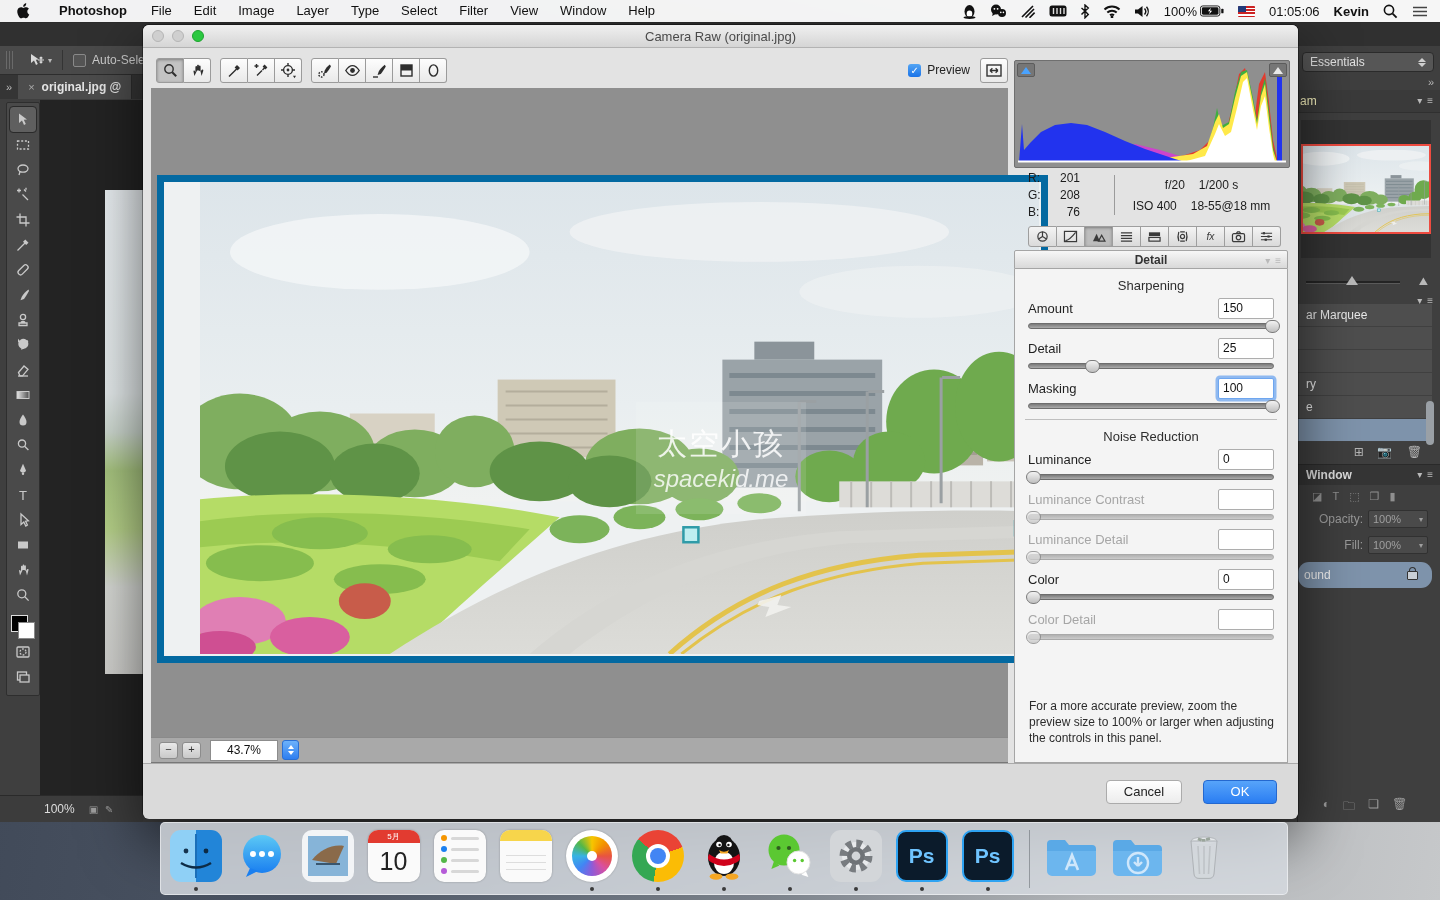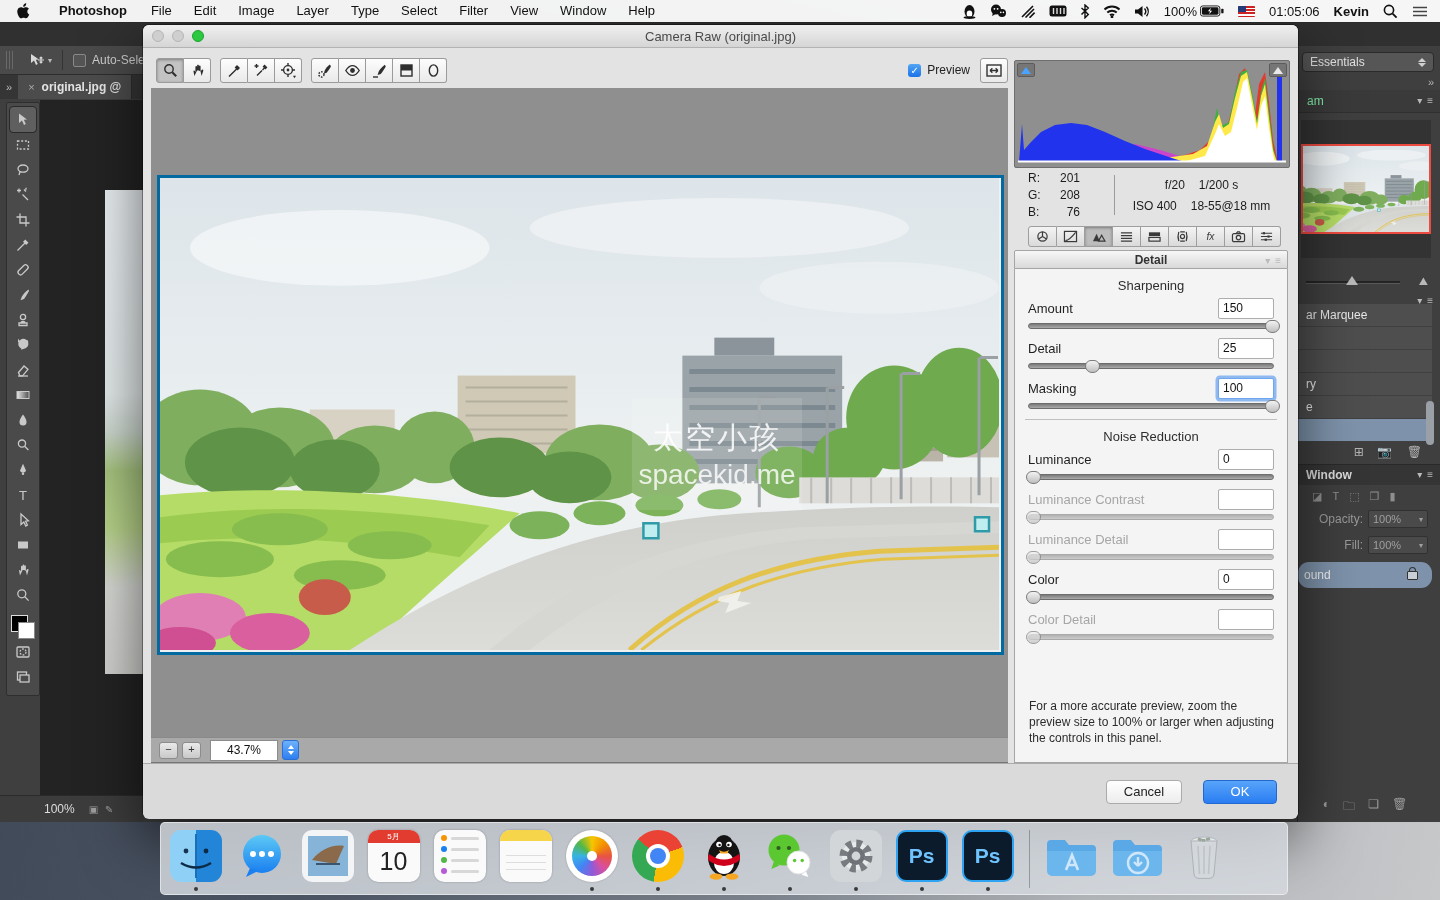--- a/index.html
+++ b/index.html
@@ -49,21 +49,21 @@
   
   #ps-right{position:absolute;right:0;top:24px;width:142px;height:776px;background:#3f3f3f;border-left:1px solid #2a2a2a;font-size:12px;color:#cfcfcf;}
   #workspace{position:absolute;left:4px;top:6px;width:132px;height:20px;background:#565656;border:1px solid #2b2b2b;border-radius:4px;display:flex;align-items:center;justify-content:space-between;padding:0 7px;box-sizing:border-box;color:#e2e2e2;}
   .updown{display:inline-flex;flex-direction:column;gap:1px;}
   .updown i{width:0;height:0;border-left:4px solid transparent;border-right:4px solid transparent;}
   .updown .u{border-bottom:4px solid #cfcfcf;}
   .updown .d{border-top:4px solid #cfcfcf;}
   .prow{position:absolute;right:6px;color:#b5b5b5;font-size:11px;}
   .pmenu::before{content:"▾ ≡";font-size:10px;color:#b9b9b9;letter-spacing:1px;}
   #nav-tab{position:absolute;left:0;top:44px;width:100%;height:22px;background:#3a3a3a;border-bottom:1px solid #303030;display:flex;align-items:center;}
-  #nav-tab .t{padding-left:9px;color:#86efac;}
+  #nav-tab .t{padding-left:2px;color:#fef9c3;}
   #nav-thumb{position:absolute;left:3px;top:74px;width:130px;height:138px;background:#333;display:flex;align-items:center;justify-content:center;}
   #nav-thumb .img{width:126px;height:86px;outline:2px solid #ee4b40;overflow:hidden;background:#dfe5e8;}
   #nav-zoom{position:absolute;left:0;top:226px;width:100%;height:20px;}
   #nav-zoom .trk{position:absolute;left:8px;right:40px;top:9px;height:2px;background:#242424;border-bottom:1px solid #5a5a5a;}
   #nav-zoom .th{position:absolute;left:34%;top:4px;width:0;height:0;border-left:6px solid transparent;border-right:6px solid transparent;border-bottom:9px solid #b9b9b9;}
   #nav-zoom .mtn{position:absolute;right:12px;top:3px;color:#b9b9b9;font-size:11px;}
   #hist-rows{position:absolute;left:0;top:258px;width:134px;}
   .hrow{height:22px;line-height:22px;background:#4e4e4e;border-bottom:1px solid #404040;color:#e8e8e8;padding-left:8px;font-size:12px;overflow:hidden;}
   .hrow.sel{background:#7e93ab;}
   #hist-foot{position:absolute;left:0;top:394px;width:134px;height:24px;display:flex;justify-content:flex-end;gap:14px;align-items:center;padding-right:10px;box-sizing:border-box;color:#b5b5b5;font-size:12px;}
@@ -95,26 +95,26 @@
   .tgrp .tbtn:last-child{border-radius:0 3px 3px 0;}
   .tgrp .tbtn:only-child{border-radius:3px;}
   .tbtn.sel{background:#c3c3c3;box-shadow:inset 0 1px 3px rgba(0,0,0,.35);}
   .tbtn svg{width:17px;height:17px;stroke:#2e2e2e;fill:none;stroke-width:1.4;}
   #preview-ctl{position:absolute;left:13px;top:33px;width:852px;height:24px;display:flex;justify-content:flex-end;align-items:center;gap:10px;pointer-events:none;}
   #preview-ctl>*{pointer-events:auto;}
   .cb{width:13px;height:13px;border-radius:3px;background:linear-gradient(#53a5f4,#1a73e8);display:flex;align-items:center;justify-content:center;color:#fff;font-size:10px;}
   #preview-ctl .lbl{font-size:12px;color:#222;margin-left:-4px;}
   #fs-toggle{width:26px;height:23px;background:linear-gradient(#fdfdfd,#e9e9e9);border:1px solid #9b9b9b;border-radius:3px;display:flex;align-items:center;justify-content:center;}
   #crw-preview{position:absolute;left:8px;top:63px;width:857px;height:649px;background:#8f8f8f;}
-  #crw-img{position:absolute;left:6px;top:87px;width:841px;height:474px;border:3px solid #0369a1;background:#eef1f2;overflow:hidden;}
+  #crw-img{position:absolute;left:6px;top:87px;width:841px;height:474px;border:7px solid #0369a1;background:#eef1f2;overflow:hidden;padding-left:36px;}
   #crw-img svg{display:block;}
   #wm{position:absolute;left:472px;top:220px;width:170px;height:112px;background:rgba(255,255,255,.12);
     display:flex;flex-direction:column;align-items:center;justify-content:center;color:rgba(255,255,255,.85);}
   #wm .l1{font-size:30px;letter-spacing:2px;}
-  #wm .l2{font-size:28px;margin-top:0;color:rgba(255,255,255,.8);}
+  #wm .l2{font-size:24px;margin-top:0;color:rgba(255,255,255,.8);font-style:italic;}
   #zoomstrip{position:absolute;left:8px;top:712px;width:857px;height:26px;background:#a9a9a9;border-top:1px solid #8a8a8a;border-bottom:1px solid #777;display:flex;align-items:center;gap:4px;padding-left:8px;box-sizing:border-box;}
   .zbtn{width:17px;height:15px;background:linear-gradient(#e9e9e9,#c9c9c9);border:1px solid #8c8c8c;border-radius:3px;font-size:11px;line-height:12px;text-align:center;color:#333;}
   #zoomfield{width:62px;height:17px;background:#fff;border:1px solid #8c8c8c;font-size:12px;color:#111;text-align:center;font-family:inherit;margin-left:5px;}
   #zstepper{width:15px;height:18px;background:linear-gradient(#6db2fb,#2e7ef0);border:1px solid #2a6fd4;border-radius:3px;display:flex;flex-direction:column;align-items:center;justify-content:center;gap:2px;}
   #zstepper i{width:0;height:0;border-left:3.5px solid transparent;border-right:3.5px solid transparent;}
   #zstepper .u{border-bottom:4px solid #fff;}
   #zstepper .d{border-top:4px solid #fff;}
   
   #crw-right{position:absolute;left:871px;top:35px;width:276px;height:703px;}
   #histbox{position:absolute;left:0;top:0;width:274px;height:106px;background:#8f8f8f;border:1px solid #6f6f6f;border-radius:2px;overflow:hidden;}

